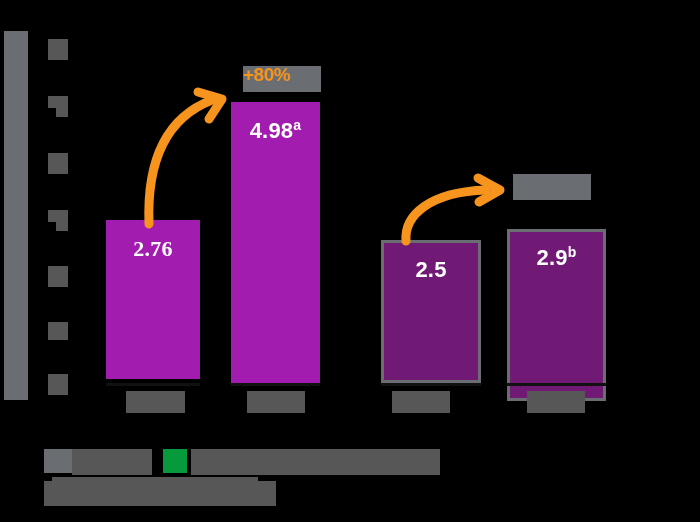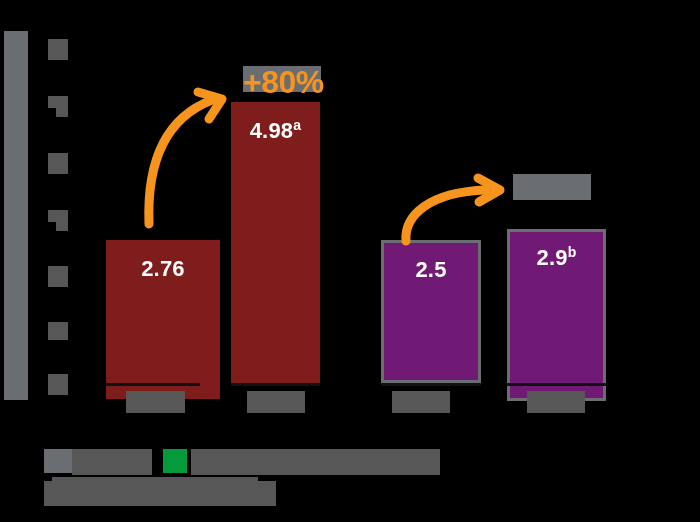--- a/index.html
+++ b/index.html
@@ -69,21 +69,21 @@
     left: 0;
     top: 0;
     width: 700px;
     height: 522px;
   }
   .bar {
     position: absolute;
     box-sizing: border-box;
   }
   .bar.gray {
-    background: #7f1d1d;
+    background: #a21caf;
   }
   .bar.green {
     background: #701a75;
     border: 3px solid #6A6E73;
   }
   .bar-value {
     position: absolute;
     width: 100%;
     text-align: center;
     color: #FFFFFF;
@@ -122,21 +122,21 @@
     bottom: 0;
     width: 13px;
     height: 11px;
     background: #575757;
   }
 
   
   .pct-label {
     position: absolute;
     color: #F7941D;
-    font-size: 32px;
+    font-size: 19px;
     font-weight: bold;
     white-space: nowrap;
     letter-spacing: -0.5px;
     z-index: 5;
   }
   .pct-highlight {
     position: absolute;
     background: #6A6E73;
     z-index: 4;
   }
@@ -198,21 +198,21 @@
   <div class="y-tick-label" style="top:39px;"></div>
   <div class="y-tick-label notch" style="top:96px;"></div>
   <div class="y-tick-label" style="top:153px;"></div>
   <div class="y-tick-label notch" style="top:210px;"></div>
   <div class="y-tick-label" style="top:266px;"></div>
   <div class="y-tick-label" style="top:322px; height:18px;"></div>
   <div class="y-tick-label" style="top:374px;"></div>
 
   <div id="plot">
 
-    <div class="bar gray" style="left:106px; top:240px; width:114px; height:159px;">
+    <div class="bar gray" style="left:106px; top:220px; width:94px; height:159px;font-family:Liberation Serif, serif;">
       <div class="bar-value" style="top:16px;">
         <span>2.76</span><sup></sup>
       </div>
     </div>
     <div class="bar-baseline" style="left:106px; top:383px; width:94px;"></div>
 
     <div class="bar gray" style="left:231px; top:102px; width:89px; height:281px;">
       <div class="bar-value" style="top:16px;">
         <span>4.98</span><sup>a</sup>
       </div>

